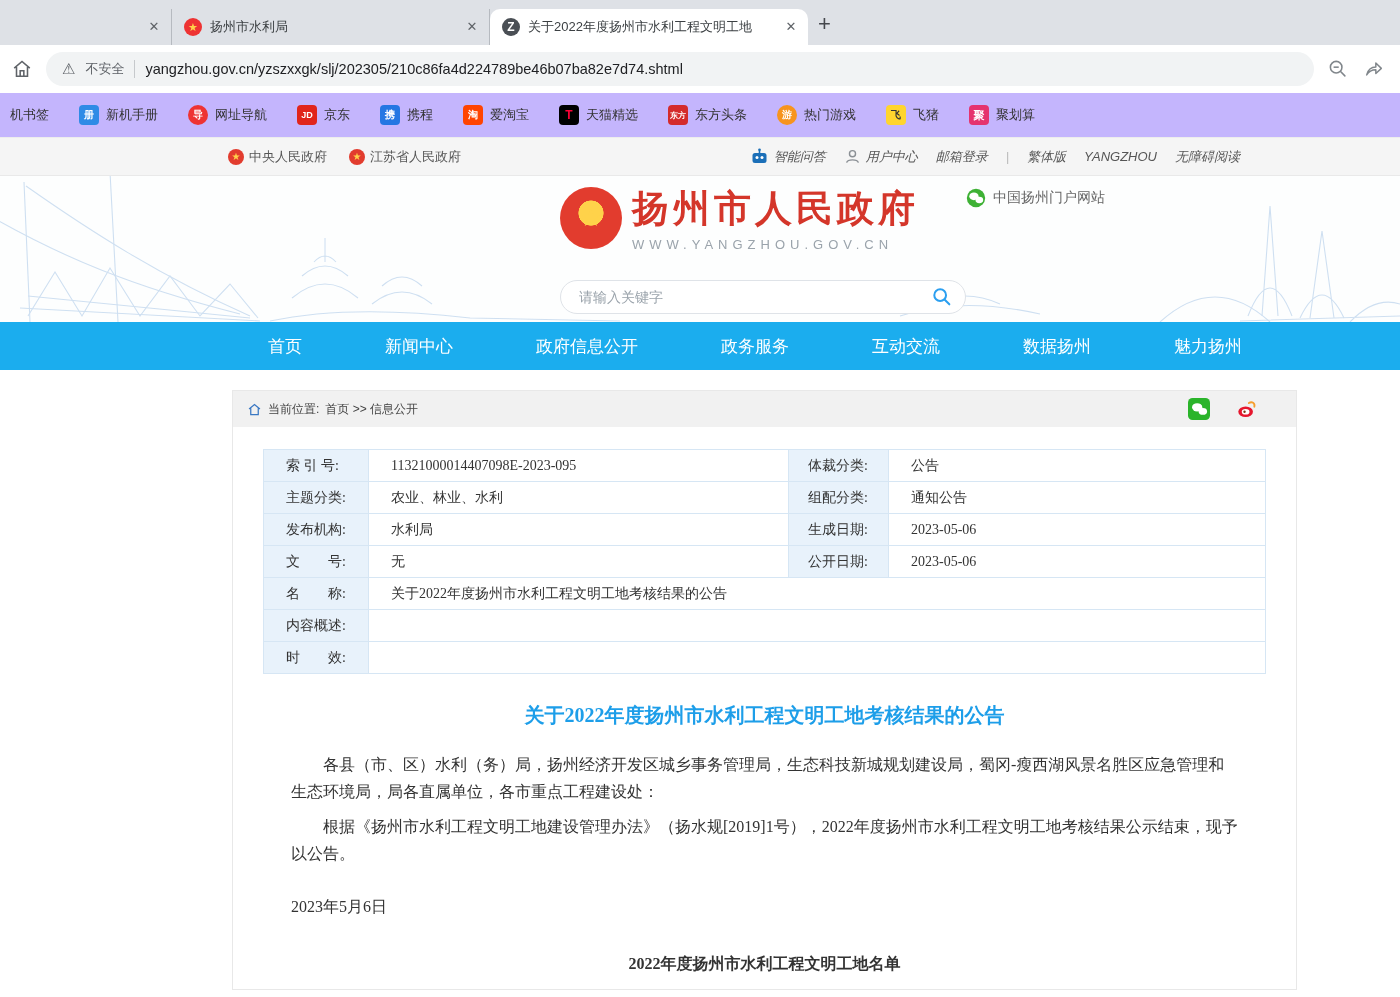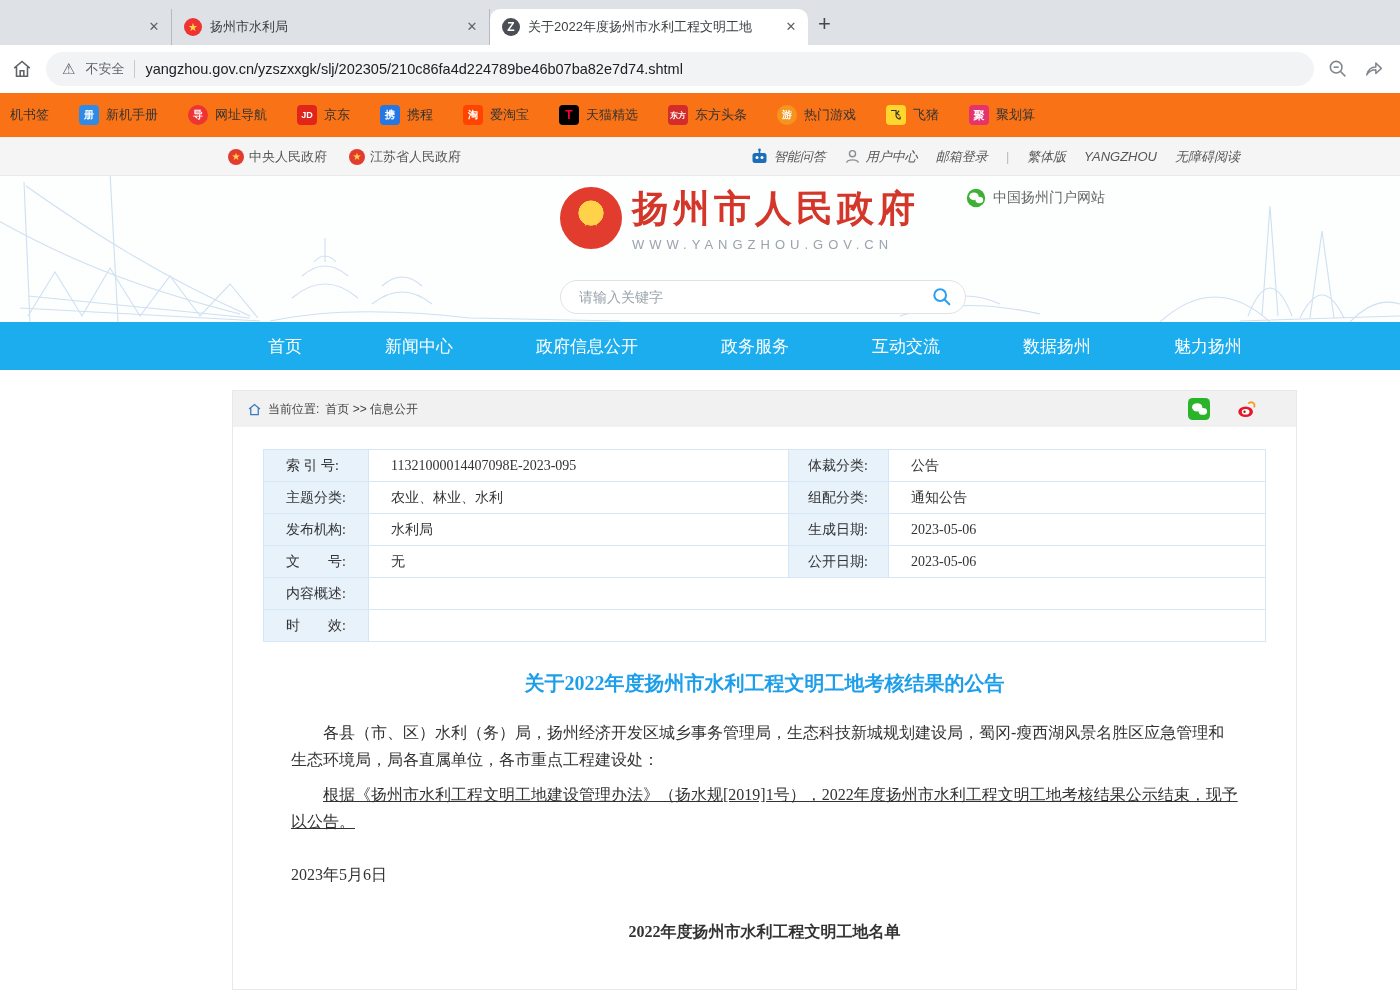--- a/index.html
+++ b/index.html
@@ -18,21 +18,21 @@
   .newtab-btn { font-size:22px; color:#45484d; margin:0 0 8px 10px; cursor:pointer; }
 
   .toolbar { height:48px; background:#fff; display:flex; align-items:center; padding:0 14px 0 10px; gap:12px; }
   .icon-btn { width:24px; height:24px; flex:none; display:flex; align-items:center; justify-content:center; }
   .urlbar { flex:1; height:34px; background:#f1f3f4; border-radius:17px; display:flex; align-items:center; padding:0 16px; gap:10px; }
   .warn-tri { color:#5f6368; font-size:15px; }
   .warn-text { color:#5f6368; font-size:13px; white-space:nowrap; }
   .url-divider { width:1px; height:18px; background:#c6c9cc; }
   .url-text { color:#202124; font-size:14.5px; white-space:nowrap; overflow:hidden; }
 
-  .bookmarksbar { height:45px; background:#f97316; border-bottom:1px solid #ededed; display:flex; align-items:center; gap:30px; padding:0 10px; font-size:13px; color:#333; }
+  .bookmarksbar { height:45px; background:#c4b5fd; border-bottom:1px solid #ededed; display:flex; align-items:center; gap:30px; padding:0 10px; font-size:13px; color:#333; }
   .bm { display:flex; align-items:center; gap:7px; cursor:pointer; white-space:nowrap; }
   .bm-ic { width:20px; height:20px; border-radius:4px; color:#fff; font-size:10px; font-weight:bold; display:flex; align-items:center; justify-content:center; flex:none; }
   .ic-shouce { background:#2f8be6; }
   .ic-daohang { background:#e33; border-radius:50%; }
   .ic-jd { background:#e1251b; font-size:9px; }
   .ic-ctrip { background:#2577e3; }
   .ic-taobao { background:#ff4400; }
   .ic-tmall { background:#000; color:#ff0036; font-size:12px; }
   .ic-dongfang { background:#d42b2b; font-size:8px; }
   .ic-game { background:#f7941e; border-radius:50%; }
@@ -78,21 +78,21 @@
   .meta-wrap { margin:22px 30px 0 30px; }
   table.meta { width:100%; border-collapse:collapse; font-size:14px; color:#333; }
   table.meta td { border:1px solid #d6e6f4; height:32px; padding:0 10px 0 22px; background:#fff; }
   table.meta td.lbl { background:#e8f2fb; width:105px; white-space:nowrap; }
   table.meta td.lbl2 { background:#e8f2fb; width:100px; white-space:nowrap;padding-left:19px; }
   table.meta td.val1 { width:420px; }
 
   .article { padding:0 58px; color:#333; }
   .art-title { margin-top:28px; text-align:center; color:#1d9ee9; font-size:20px; font-weight:bold; font-family:"Liberation Serif", serif; }
   .art-p { margin-top:22px; font-size:16px; line-height:27px; text-indent:2em; }
-  .art-p2 { margin-top:8px; font-size:16px; line-height:27px; text-indent:2em;text-decoration:underline; }
+  .art-p2 { margin-top:8px; font-size:16px; line-height:27px; text-indent:2em; }
   .art-date { margin-top:30px; text-align:left; font-size:16px; }
   .art-listtitle { margin-top:36px; text-align:center; font-size:16px; font-weight:600; }
 </style>
 </head>
 <body>
 
 <div class="tabbar">
   <div class="tab-stub">
     <span class="close-x">✕</span>
   </div>
@@ -328,20 +328,24 @@
           <td class="lbl2">生成日期:</td>
           <td>2023-05-06</td>
         </tr>
         <tr>
           <td class="lbl">文　　号:</td>
           <td class="val1">无</td>
           <td class="lbl2">公开日期:</td>
           <td>2023-05-06</td>
         </tr>
         <tr>
+          <td class="lbl">名　　称:</td>
+          <td colspan="3">关于2022年度扬州市水利工程文明工地考核结果的公告</td>
+        </tr>
+        <tr>
           <td class="lbl">内容概述:</td>
           <td colspan="3"></td>
         </tr>
         <tr>
           <td class="lbl">时　　效:</td>
           <td colspan="3"></td>
         </tr>
       </tbody>
         </table>
     </div>

